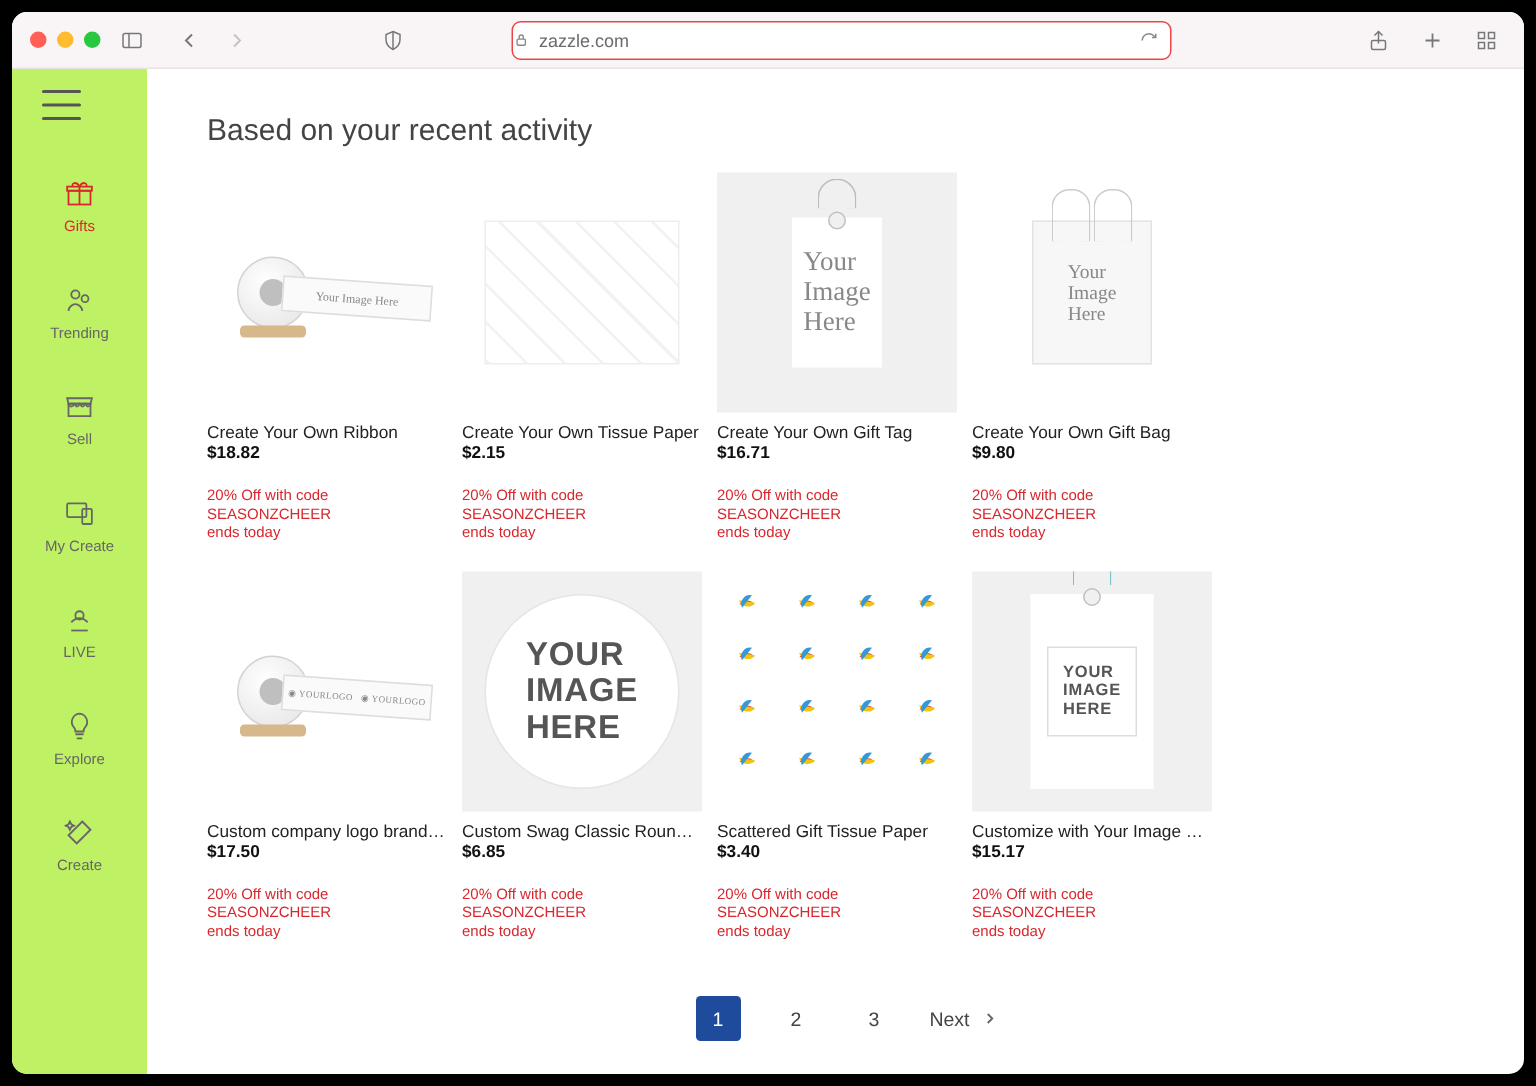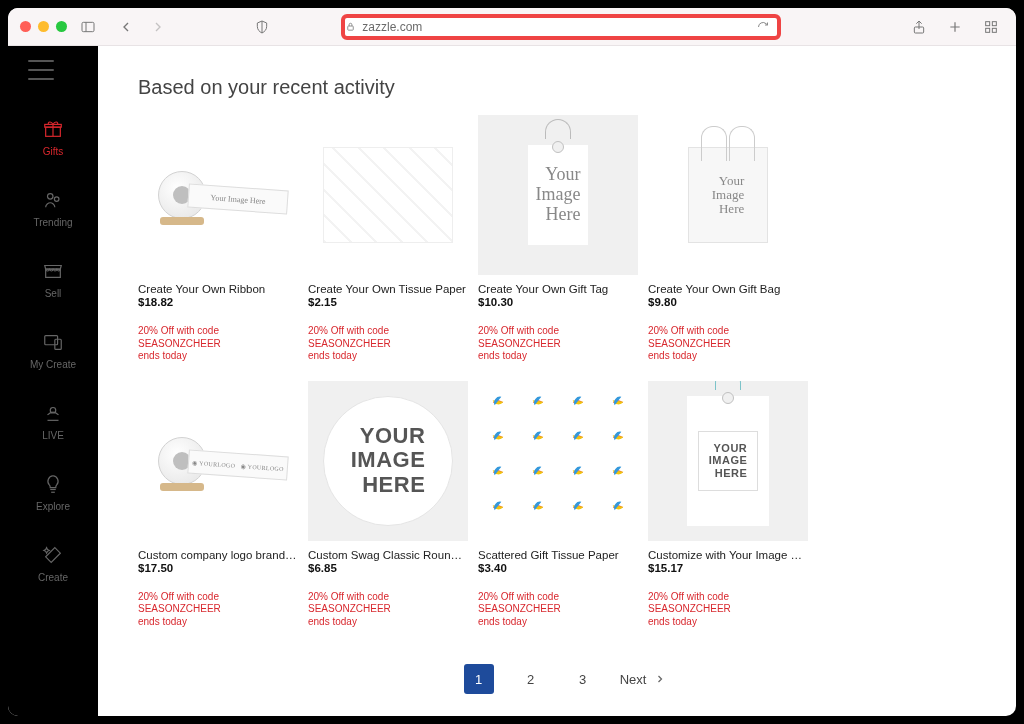--- a/index.html
+++ b/index.html
@@ -10,49 +10,49 @@
 
 .titlebar { height: 38px; background: #f9f5f6; display: flex; align-items: center; padding: 0 12px; border-bottom: 1px solid #e8e3e5; gap: 8px; }
 .traffic { display: flex; gap: 7px; }
 .light { width: 11px; height: 11px; border-radius: 50%; }
 .light.red { background: #ff5f57; }
 .light.yellow { background: #febc2e; }
 .light.green { background: #28c840; }
 .tb-btn { width: 26px; height: 26px; display: flex; align-items: center; justify-content: center; color: #777; border-radius: 5px; }
 .tb-btn svg { width: 16px; height: 16px; }
 .navarrows { display: flex; gap: 6px; margin-left: 4px; }
-.urlbar { flex: 1; max-width: 440px; height: 26px; background: #fff; border: 4px solid #ef4444; border-radius: 6px; display: flex; align-items: center; justify-content: center; gap: 6px; margin: 0 auto; color: #6b6b6b; font-size: 12px; }
+.urlbar { flex: 1; max-width: 440px; height: 26px; background: #fff; border: 1px solid #ef4444; border-radius: 6px; display: flex; align-items: center; justify-content: center; gap: 6px; margin: 0 auto; color: #6b6b6b; font-size: 12px; }
 .urlbar .refresh { margin-left: auto; margin-right: 8px; }
 .tb-right { display: flex; gap: 10px; margin-left: auto; }
 
 
 .content { flex: 1; display: flex; overflow: hidden; position: relative; }
 .hamburger-area { position: absolute; top: 14px; left: 20px; z-index: 5; }
 .hamburger { width: 26px; height: 20px; display: flex; flex-direction: column; justify-content: space-between; cursor: pointer; }
 .hamburger span { height: 2px; background: #555; border-radius: 1px; }
 
 
-.sidebar { width: 90px; background: #000000; display: flex; flex-direction: column; align-items: center; gap: 30px; padding-top: 70px; }
+.sidebar { width: 90px; background: #bef264; display: flex; flex-direction: column; align-items: center; gap: 30px; padding-top: 70px; }
 .side-item { display: flex; flex-direction: column; align-items: center; gap: 4px; cursor: pointer; color: #666; }
 .side-item.active { color: #d8272d; }
 .side-item .icon { width: 26px; height: 26px; display: flex; align-items: center; justify-content: center; }
 .side-item .icon svg { width: 22px; height: 22px; stroke: currentColor; fill: none; stroke-width: 1.3; }
 .side-item .label { font-size: 10px; }
 
 
 .main { flex: 1; overflow-y: auto; padding: 30px 24px 20px 40px; position: relative; }
 .main::-webkit-scrollbar { width: 7px; }
 .main::-webkit-scrollbar-thumb { background: #c7c2c4; border-radius: 4px; }
 h2.section-title { font-size: 20px; font-weight: 400; color: #444; margin-bottom: 16px; }
 
 .grid { display: grid; grid-template-columns: repeat(4, 160px); gap: 18px 10px; }
 .card { width: 160px; }
 .thumb { width: 160px; height: 160px; background: #f0f0f0; display: flex; align-items: center; justify-content: center; color: #999; font-size: 14px; position: relative; overflow: hidden; }
 .thumb.white { background: #fff; }
-.thumb .placeholder-text { font-family: Georgia, serif; font-size: 18px; color: #888; text-align: right; line-height: 1.1; }
+.thumb .placeholder-text { font-family: Georgia, serif; font-size: 18px; color: #888; text-align: left; line-height: 1.1; }
 .thumb .placeholder-text.big { font-weight: 700; font-family: Arial, sans-serif; font-size: 22px; color: #555; letter-spacing: 0.5px; }
 .card-title { font-size: 11.5px; color: #222; margin-top: 8px; white-space: nowrap; overflow: hidden; text-overflow: ellipsis; }
 .card-price { font-size: 11.5px; color: #111; font-weight: 700; margin-top: 1px; }
 .card-promo { font-size: 10px; color: #d8272d; margin-top: 17px; line-height: 1.25; }
 
 
 .ribbon-spool { position: relative; width: 120px; }
 .spool { width: 48px; height: 48px; border-radius: 50%; background: radial-gradient(circle at 40% 35%, #fff, #e3e3e3); border: 1px solid #d2d2d2; position: relative; }
 .spool::after { content:""; position:absolute; inset: 14px; border-radius:50%; background:#bfbfbf; }
 .ribbon-tail { position:absolute; left:30px; top:16px; width:100px; height:24px; background:#fafafa; border:1px solid #ddd; transform: rotate(4deg); display:flex; align-items:center; justify-content:center; font-size:8px; color:#888; font-family: Georgia, serif; }
@@ -268,21 +268,21 @@
         <div class="card">
           <div class="thumb">
             <div class="tag">
               <div class="tag-string loop"></div>
               <div class="placeholder-text" style="white-space:pre-line">Your
 Image
 Here</div>
             </div>
           </div>
           <div class="card-title">Create Your Own Gift Tag</div>
-          <div class="card-price">$10.30</div>
+          <div class="card-price">$16.71</div>
           <div class="card-promo"><span>20% Off with code SEASONZCHEER</span><br><span>ends today</span></div>
         </div>
 
         <div class="card">
           <div class="thumb white">
             <div class="bag">
                   <div class="placeholder-text" style="font-size:13px;white-space:pre-line">Your
 Image
 Here</div>
                 </div>

